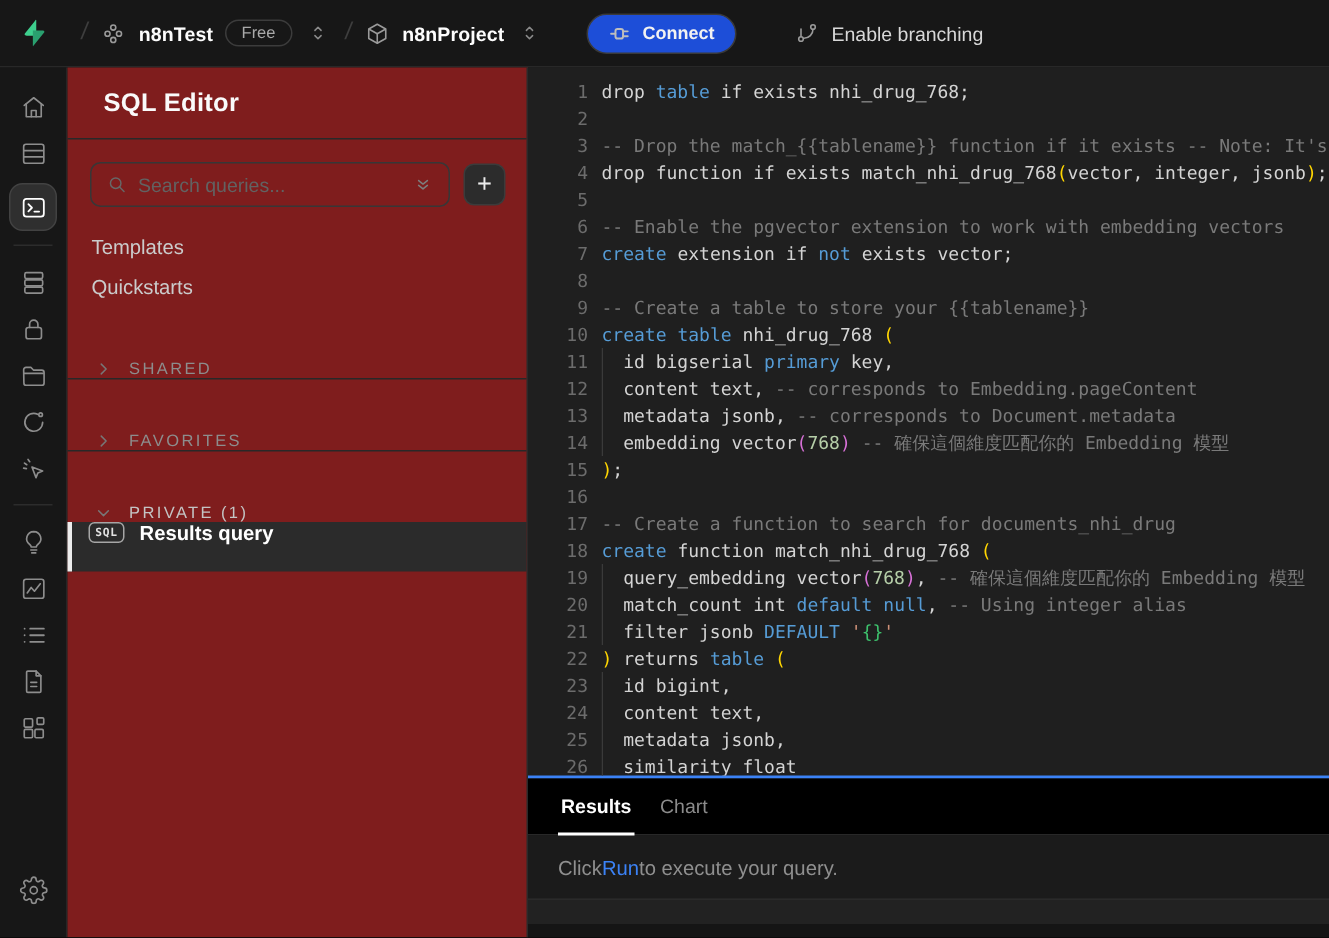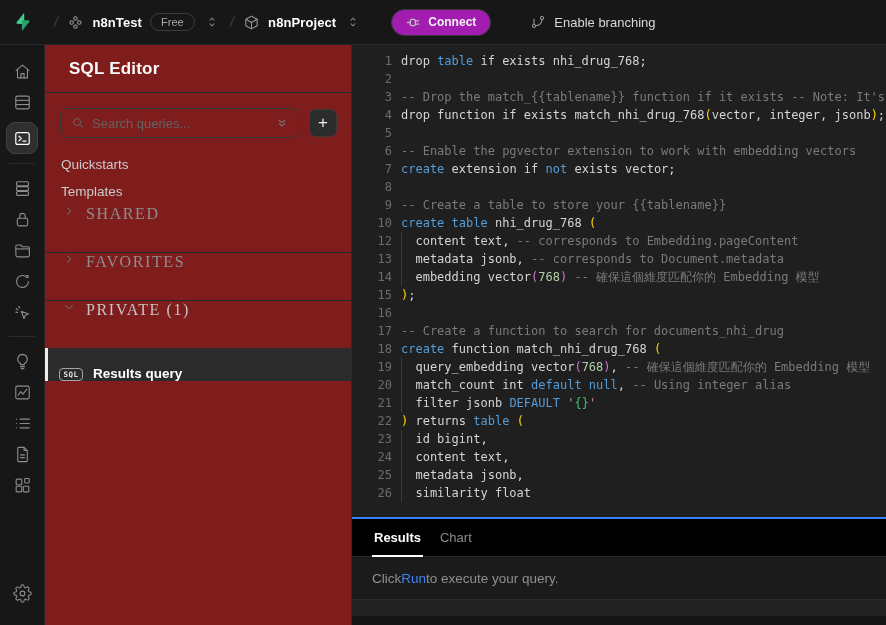--- a/index.html
+++ b/index.html
@@ -9,21 +9,21 @@
 
   
   .topbar{flex:0 0 45px;display:flex;align-items:center;border-bottom:1px solid #282828;gap:9px;padding-right:10px}
   .logo-cell{width:45px;flex:0 0 45px;display:flex;align-items:center;justify-content:center}
   .crumb-sep{color:#3e3e3e;font-size:16px;font-weight:300;transform:skewX(-8deg)}
   .entity{display:flex;align-items:center;gap:8px}
   .entity-icon{color:#9a9a9a;display:flex}
   .entity-name{color:#fdfdfd;font-weight:700;font-size:13px;letter-spacing:.1px}
   .plan-badge{border:1px solid #3c3c3c;border-radius:999px;color:#a9a9a9;font-size:11px;padding:2.5px 10px;line-height:1}
   .chev-btn{color:#8a8a8a;display:flex;align-items:center;padding:2px;border-radius:4px;background:none;border:none;cursor:pointer}
-  .connect-btn{display:flex;align-items:center;gap:7px;background:#a21caf;border:1px solid #3a3a3a;border-radius:999px;height:27px;padding:0 14px;color:#f2f2f2;font-size:12px;font-weight:700;margin-left:20px;cursor:pointer}
+  .connect-btn{display:flex;align-items:center;gap:7px;background:#1d4ed8;border:1px solid #3a3a3a;border-radius:999px;height:27px;padding:0 14px;color:#f2f2f2;font-size:12px;font-weight:700;margin-left:20px;cursor:pointer}
   .connect-btn .plug{display:flex;color:#bdbdbd}
   .branching{display:flex;align-items:center;gap:8px;color:#d8d8d8;font-size:13px;margin-left:30px;cursor:pointer}
   .branching .b-icon{color:#9a9a9a;display:flex}
 
   
   .body-row{flex:1;display:flex;min-height:0}
 
   
   .rail{flex:0 0 45px;background:#171717;border-right:1px solid #262626;display:flex;flex-direction:column;align-items:center;padding:13px 0 14px}
   .rail-item{width:26px;height:26px;display:flex;align-items:center;justify-content:center;margin-bottom:5px;color:#8d8d8d;border-radius:6px;cursor:pointer}
@@ -35,25 +35,25 @@
   .sidepanel{flex:0 0 257px;background:#7f1d1d;border-right:1px solid #2a2a2a;display:flex;flex-direction:column}
   .panel-title{flex:0 0 48px;display:flex;align-items:center;padding:0 24px;font-size:17px;font-weight:700;color:#fafafa;border-bottom:1px solid #292929;letter-spacing:.2px}
   .search-row{display:flex;align-items:center;gap:9px;padding:15px 14px 13px 15px}
   .search-box{flex:1;height:30px;border:1px solid #373737;border-radius:7px;display:flex;align-items:center;padding:0 10px;gap:7px;color:#676767;background:transparent}
   .search-box input{flex:1;background:none;border:none;outline:none;color:#ccc;font-size:13px;min-width:0;font-family:"Liberation Sans",sans-serif}
   .search-box input::placeholder{color:#626262}
   .search-chevs{display:flex;color:#7d7d7d}
   .new-btn{width:28px;height:28px;flex:0 0 28px;background:#2c2c2c;border:1px solid #3b3b3b;border-radius:7px;color:#ececec;font-size:17px;line-height:1;display:flex;align-items:center;justify-content:center;cursor:pointer;padding-bottom:2px}
   .side-link{padding:6px 16px;font-size:13.5px;color:#cbcbcb;cursor:pointer}
   .side-link:first-of-type{margin-top:2px}
-  .section-row{display:flex;align-items:flex-start;gap:11px;padding:0 18px;height:47px;color:#8d8d8d;font-family:Liberation Serif, serif;font-size:16px;letter-spacing:1.6px;cursor:pointer}
+  .section-row{display:flex;align-items:flex-end;gap:11px;padding:0 18px;height:47px;color:#8d8d8d;font-family:Liberation Sans, sans-serif;font-size:11px;letter-spacing:1.6px;cursor:pointer}
   .section-row .sec-chev{display:flex;color:#777}
   .section-row.bright{color:#c4c4c4}
   .sec-divider{border-top:1px solid #282828}
-  .query-row{height:33px;background:#2b2b2b;display:flex;align-items:flex-end;gap:10px;padding:0 14px;position:relative;cursor:pointer}
+  .query-row{height:33px;background:#2b2b2b;display:flex;align-items:flex-start;gap:10px;padding:0 14px;position:relative;cursor:pointer}
   .query-row::before{content:"";position:absolute;left:0;top:0;bottom:0;width:3px;background:#ececec}
   .sql-badge{border:1.5px solid #a6a6a6;border-radius:4px;color:#e2e2e2;font-size:7.5px;font-weight:700;padding:2px 3.5px;font-family:"DejaVu Sans Mono",monospace;letter-spacing:.5px;line-height:1}
   .query-label{color:#fff;font-size:13.5px;font-weight:700}
 
   
   .editor-col{flex:1;display:flex;flex-direction:column;min-width:0;background:#1f1f1f}
   .code-area{flex:1;overflow:hidden;padding-top:7px;font-family:"DejaVu Sans Mono",monospace;font-size:12px;line-height:18px}
   .code-line{display:flex;height:18px}
   .ln{flex:0 0 40px;text-align:right;color:#6c6c6c}
   .lc{flex:1;margin-left:9px;white-space:pre;overflow:hidden;position:relative;color:#d4d4d4}
@@ -272,22 +272,22 @@
           <input type="text" placeholder="Search queries..." style="">
           <span class="search-chevs">
             <svg width="14" height="14" viewBox="0 0 24 24" fill="none" stroke="currentColor" stroke-width="1.8" stroke-linecap="round" stroke-linejoin="round">
               <path d="M7 7.5l5 4 5-4"></path>
                 <path d="M7 13l5 4 5-4"></path>
             </svg>
           </span>
         </div>
         <button class="new-btn">+</button>
       </div>
+      <div class="side-link">Templates</div>
       <div class="side-link">Quickstarts</div>
-      <div class="side-link">Templates</div>
       <div class="section-row">
         <span class="sec-chev">
           <svg width="12" height="12" viewBox="0 0 24 24" fill="none" stroke="currentColor" stroke-width="2" stroke-linecap="round" stroke-linejoin="round">
               <path d="M9 5.5 15.5 12 9 18.5"></path>
             </svg>
         </span>
         <span>SHARED</span>
       </div>
       <div class="sec-divider"></div>
       <div class="section-row">
@@ -347,20 +347,24 @@
             <span class="ln">8</span>
             <span class="lc"></span>
           </div>
           <div class="code-line">
             <span class="ln">9</span>
             <span class="lc"><span class="tok-c">-- Create a table to store your {{tablename}}</span></span>
           </div>
           <div class="code-line">
             <span class="ln">10</span>
             <span class="lc"><span class="tok-k">create</span><span class="tok-t"> </span><span class="tok-k">table</span><span class="tok-t"> nhi_drug_768 </span><span class="tok-b1">(</span></span>
+          </div>
+          <div class="code-line">
+            <span class="ln">11</span>
+            <span class="lc"><span class="guide"></span><span class="tok-t">  id bigserial </span><span class="tok-k">primary</span><span class="tok-t"> key,</span></span>
           </div>
           <div class="code-line">
             <span class="ln">12</span>
             <span class="lc"><span class="guide"></span><span class="tok-t">  content text, </span><span class="tok-c">-- corresponds to Embedding.pageContent</span></span>
           </div>
           <div class="code-line">
             <span class="ln">13</span>
             <span class="lc"><span class="guide"></span><span class="tok-t">  metadata jsonb, </span><span class="tok-c">-- corresponds to Document.metadata</span></span>
           </div>
           <div class="code-line">

